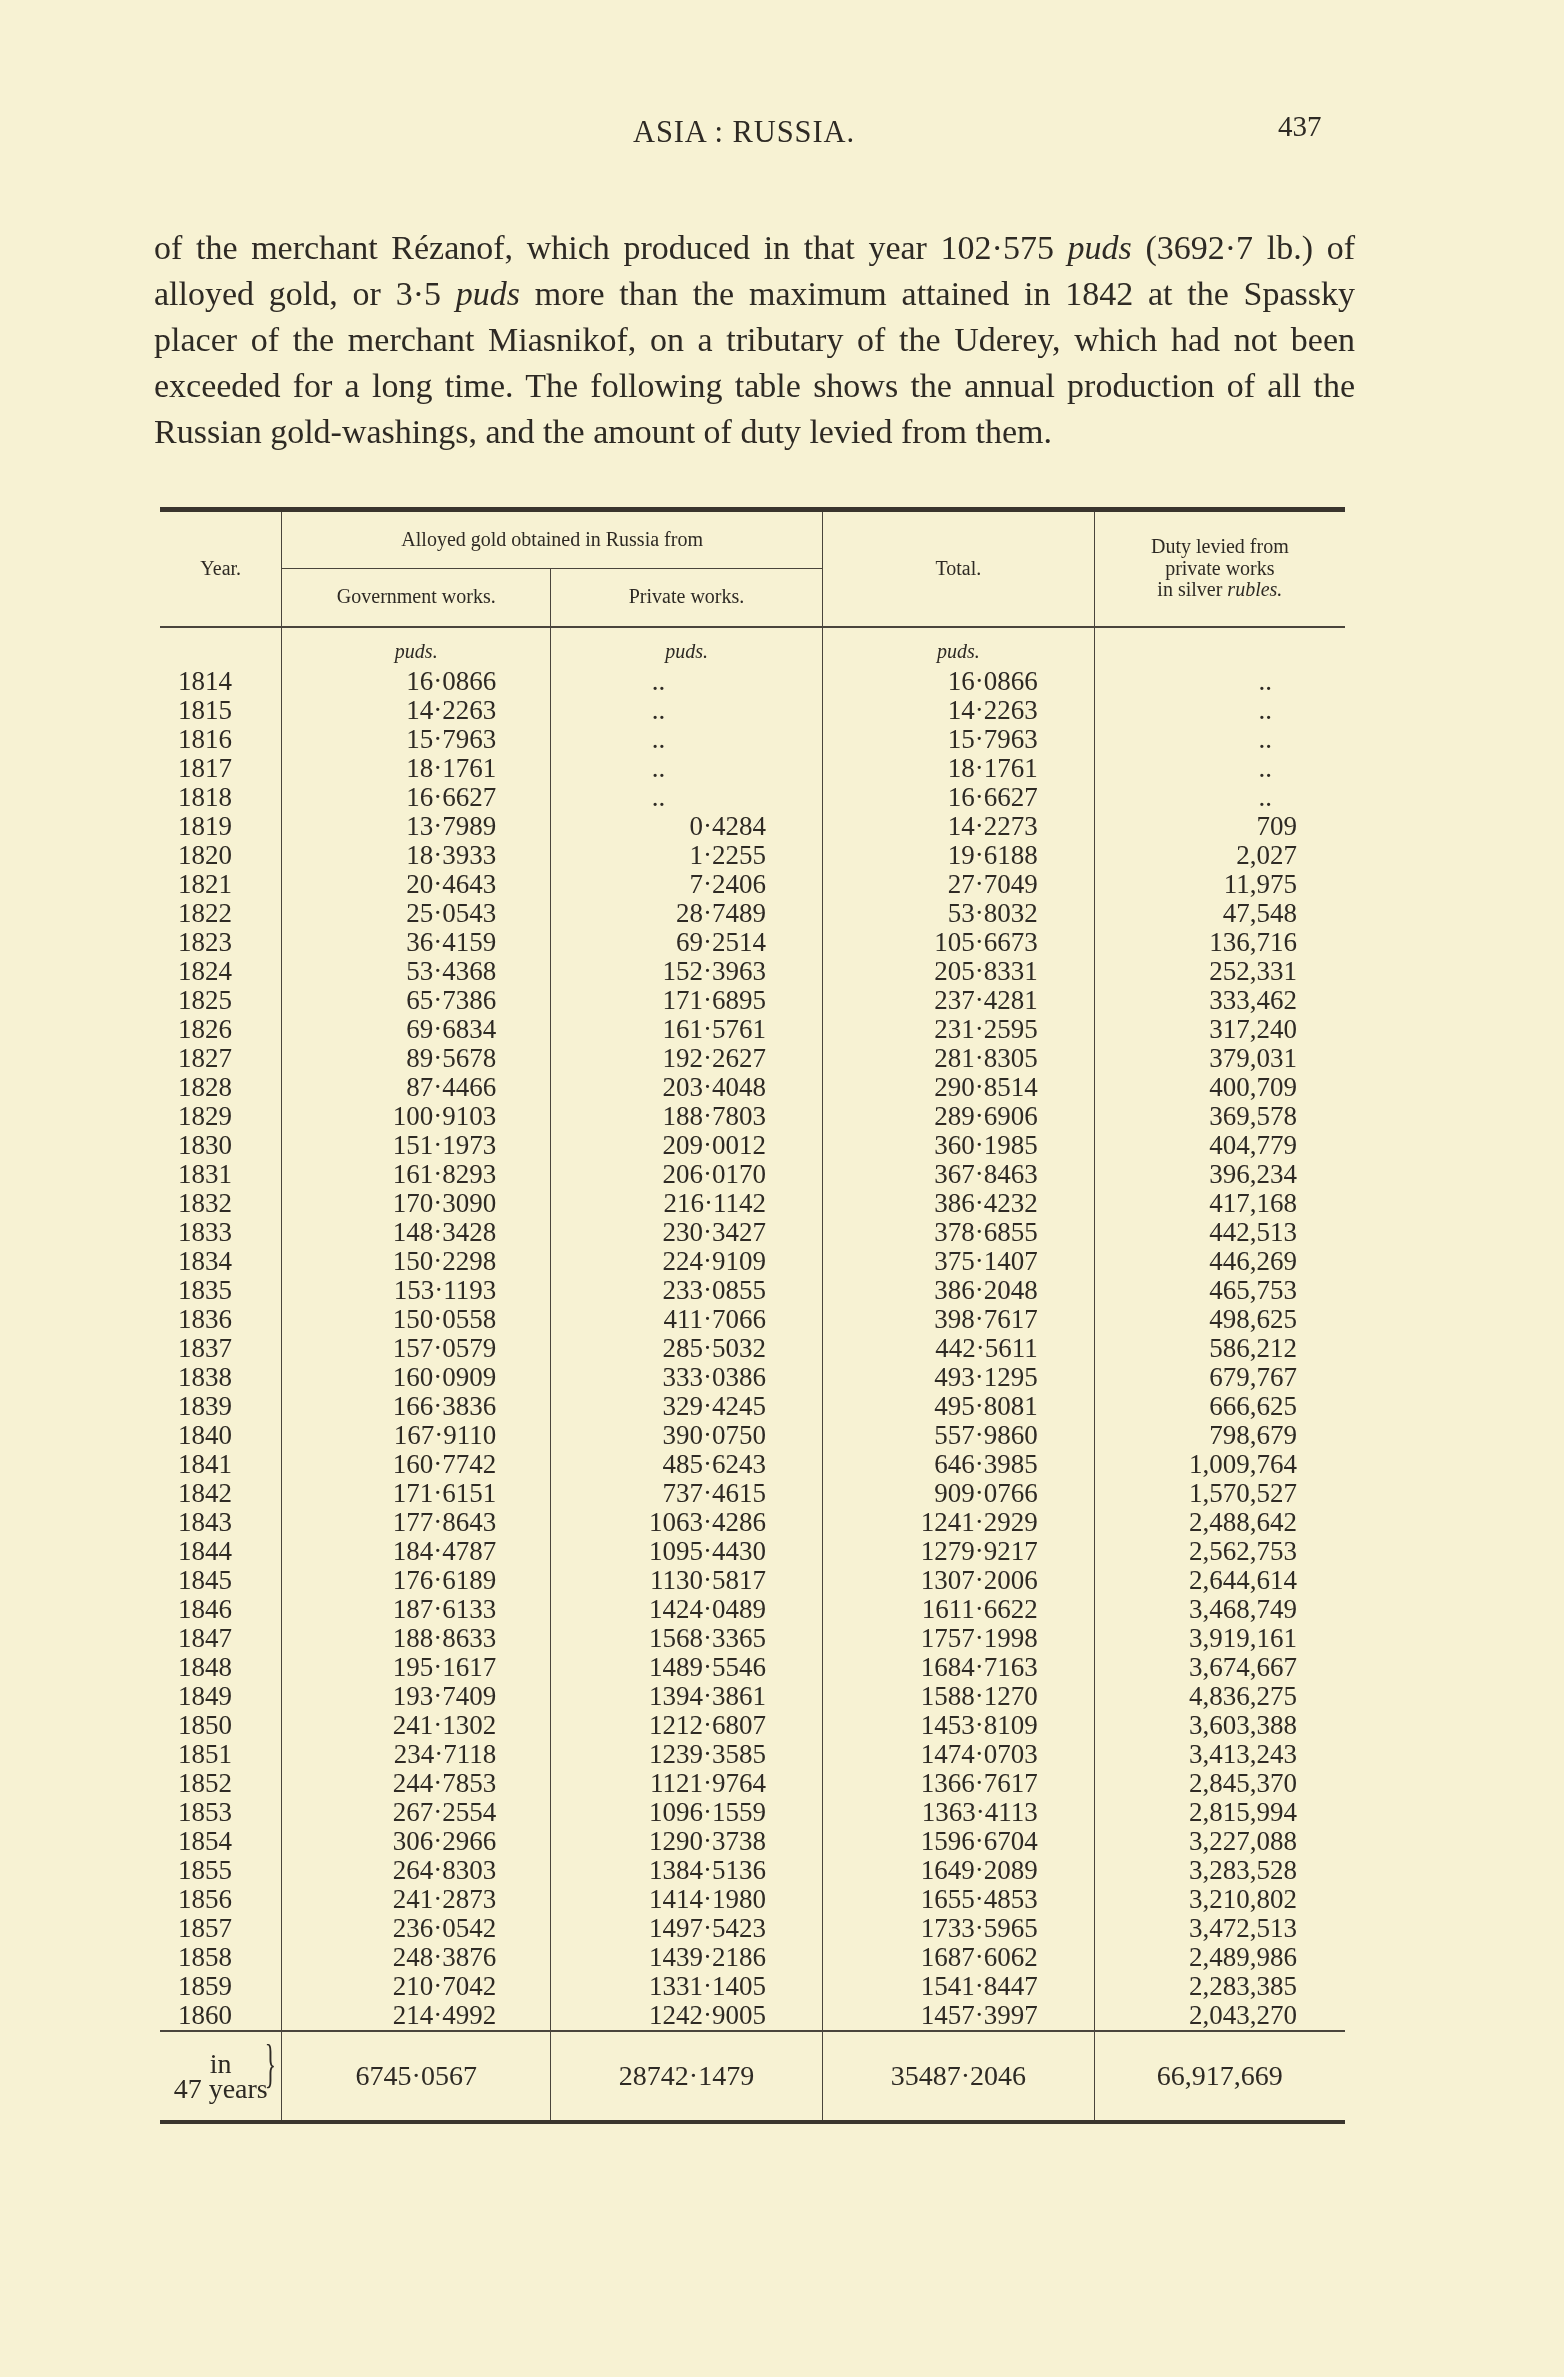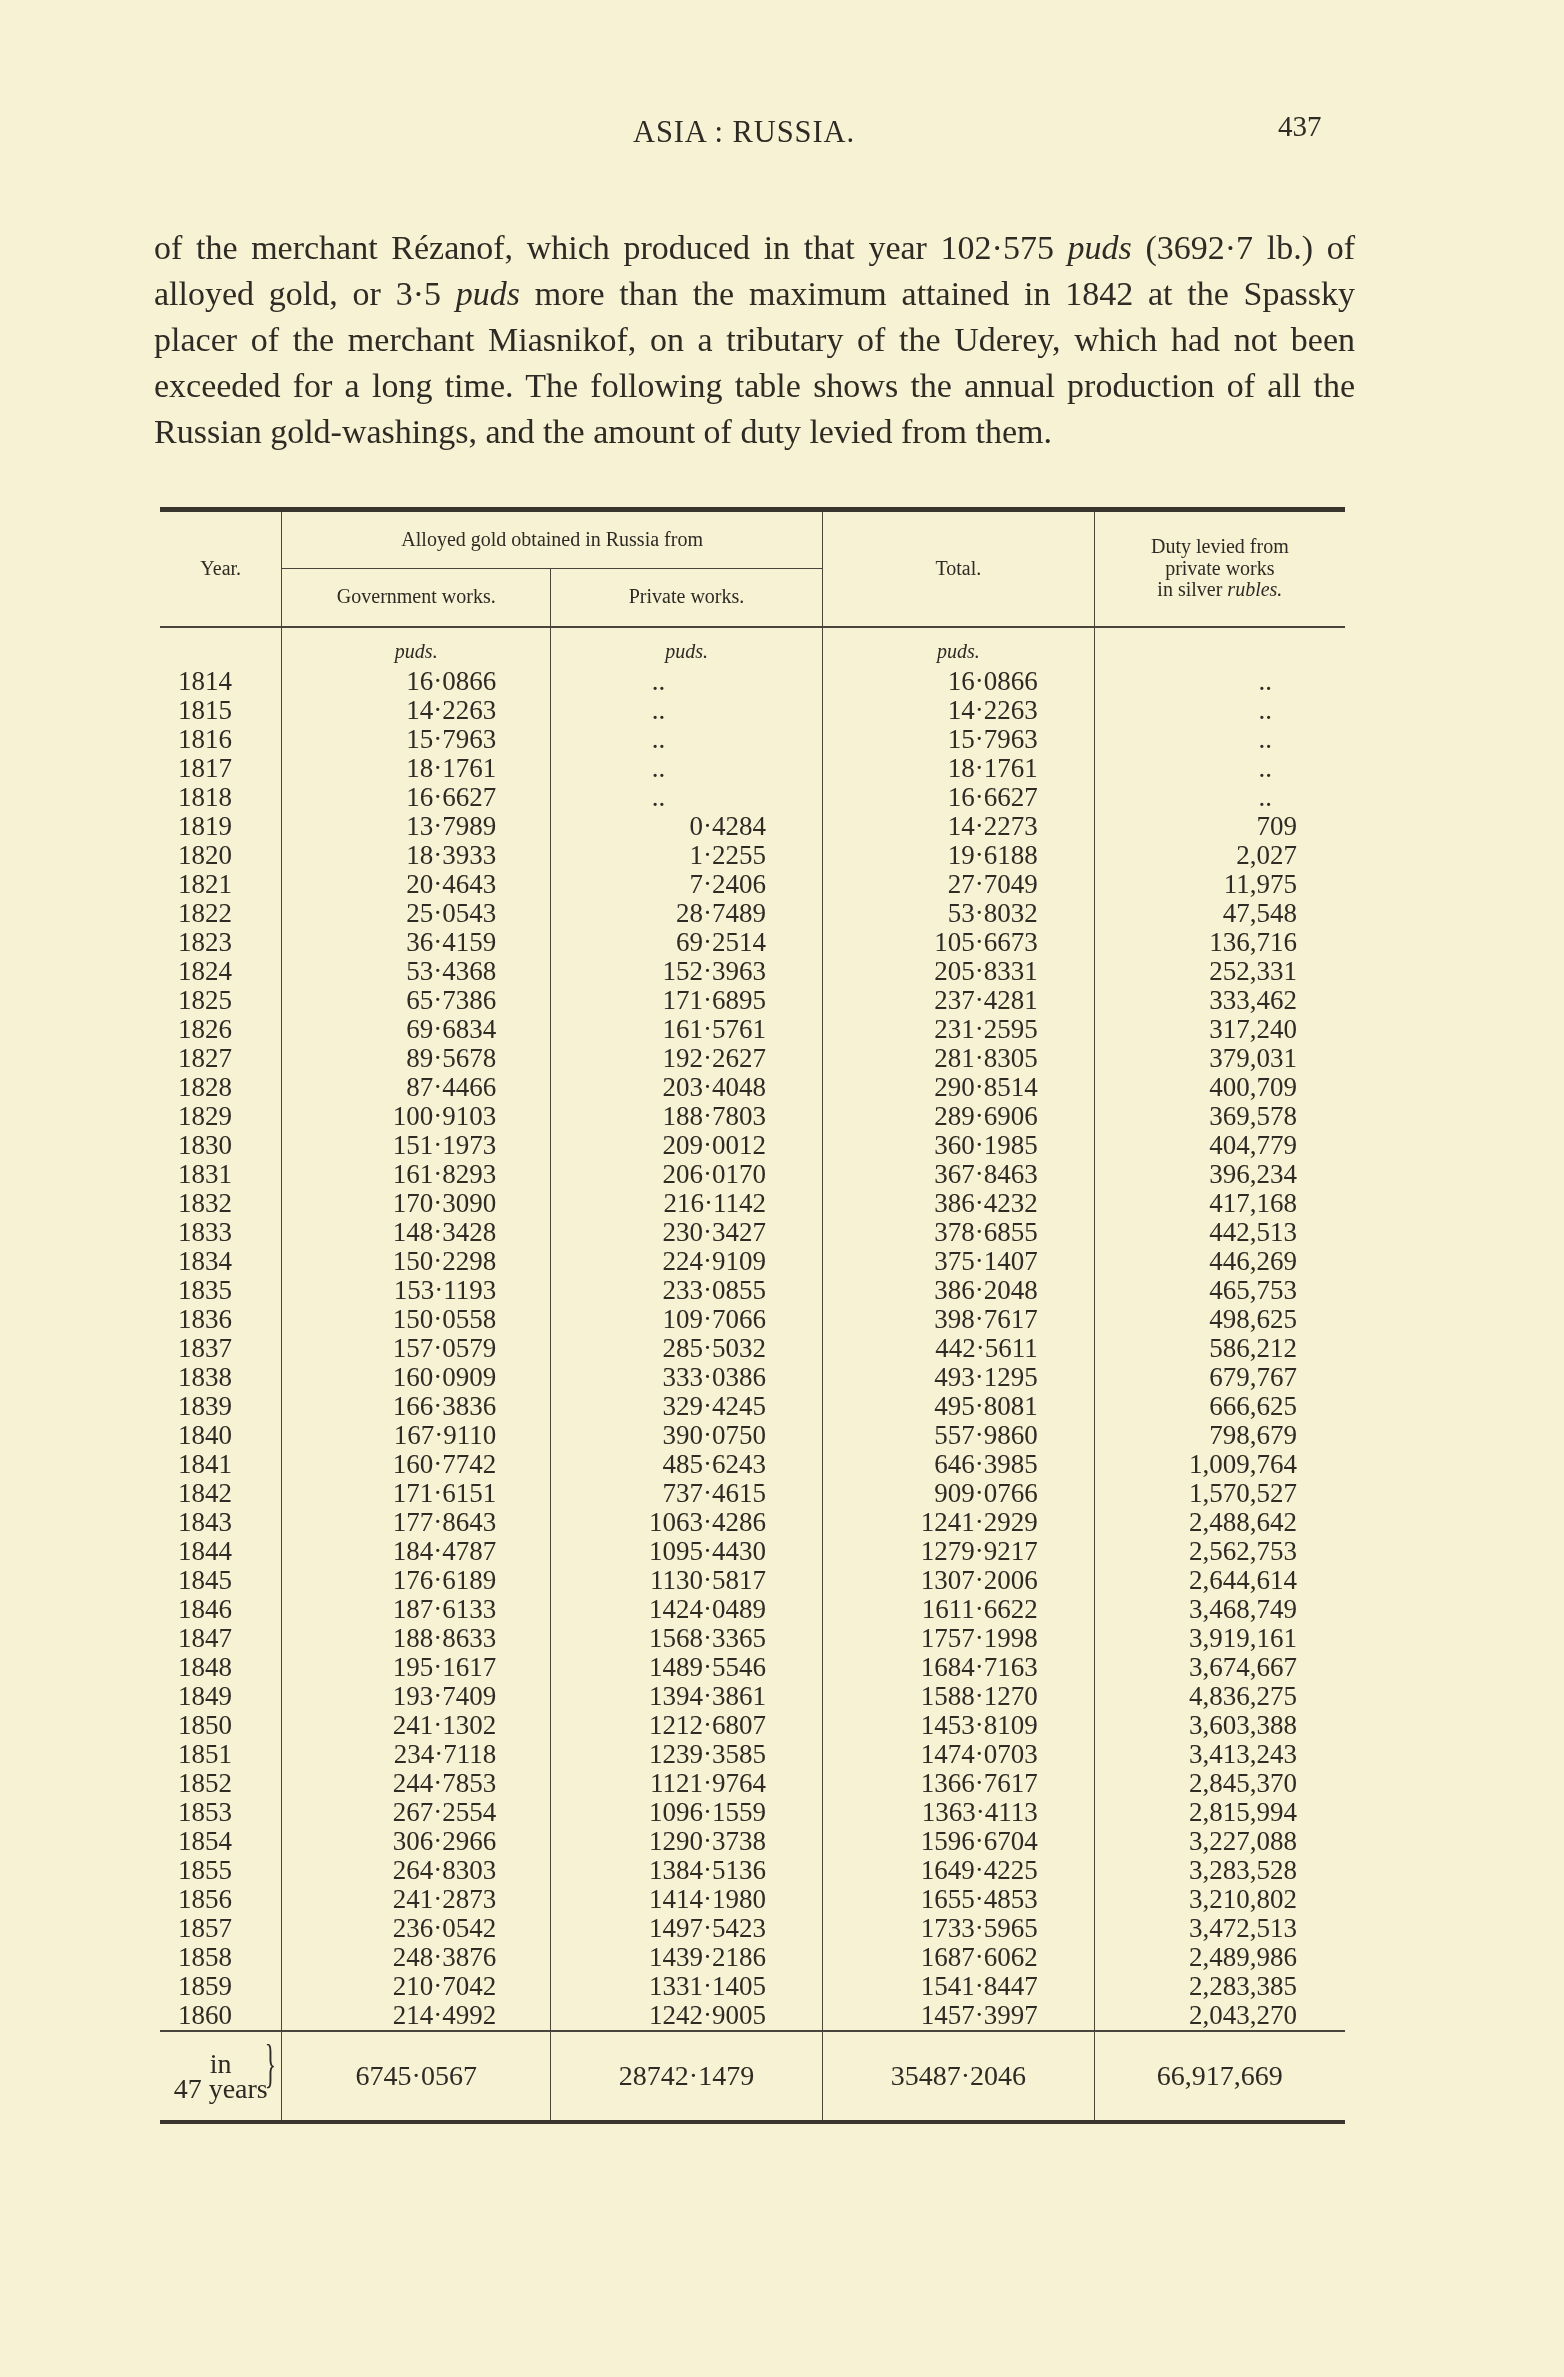--- a/index.html
+++ b/index.html
@@ -270,21 +270,21 @@
         <tr>
           <td class="year">1835</td>
           <td class="num gov vl">153·1193</td>
           <td class="num priv vl">233·0855</td>
           <td class="num tot vl">386·2048</td>
           <td class="num duty vl">465,753</td>
         </tr>
         <tr>
           <td class="year">1836</td>
           <td class="num gov vl">150·0558</td>
-          <td class="num priv vl">109·7066</td>
+          <td class="num priv vl">411·7066</td>
           <td class="num tot vl">398·7617</td>
           <td class="num duty vl">498,625</td>
         </tr>
         <tr>
           <td class="year">1837</td>
           <td class="num gov vl">157·0579</td>
           <td class="num priv vl">285·5032</td>
           <td class="num tot vl">442·5611</td>
           <td class="num duty vl">586,212</td>
         </tr>
@@ -404,21 +404,21 @@
           <td class="year">1854</td>
           <td class="num gov vl">306·2966</td>
           <td class="num priv vl">1290·3738</td>
           <td class="num tot vl">1596·6704</td>
           <td class="num duty vl">3,227,088</td>
         </tr>
         <tr>
           <td class="year">1855</td>
           <td class="num gov vl">264·8303</td>
           <td class="num priv vl">1384·5136</td>
-          <td class="num tot vl">1649·4225</td>
+          <td class="num tot vl">1649·2089</td>
           <td class="num duty vl">3,283,528</td>
         </tr>
         <tr>
           <td class="year">1856</td>
           <td class="num gov vl">241·2873</td>
           <td class="num priv vl">1414·1980</td>
           <td class="num tot vl">1655·4853</td>
           <td class="num duty vl">3,210,802</td>
         </tr>
         <tr>

